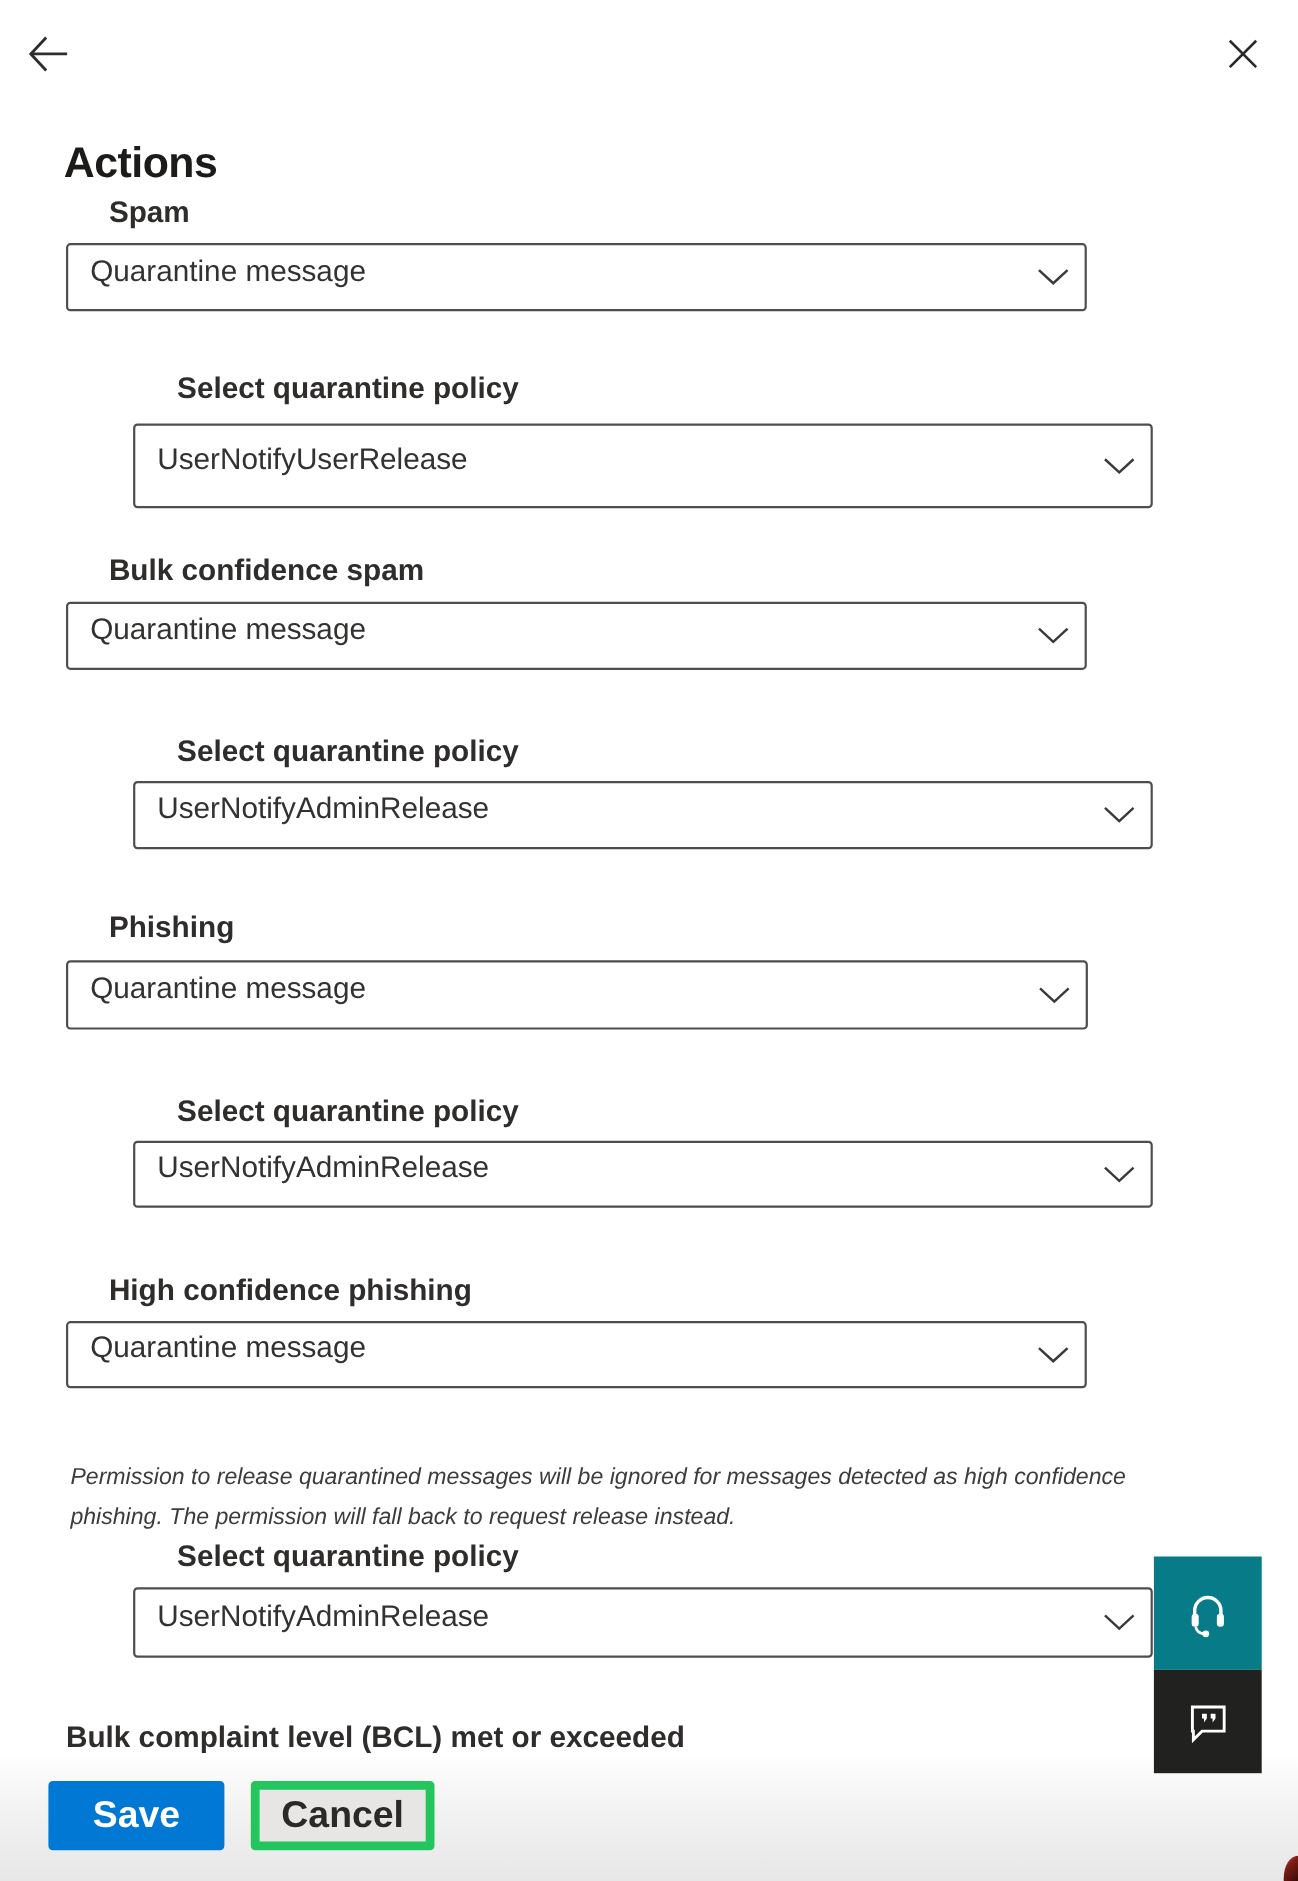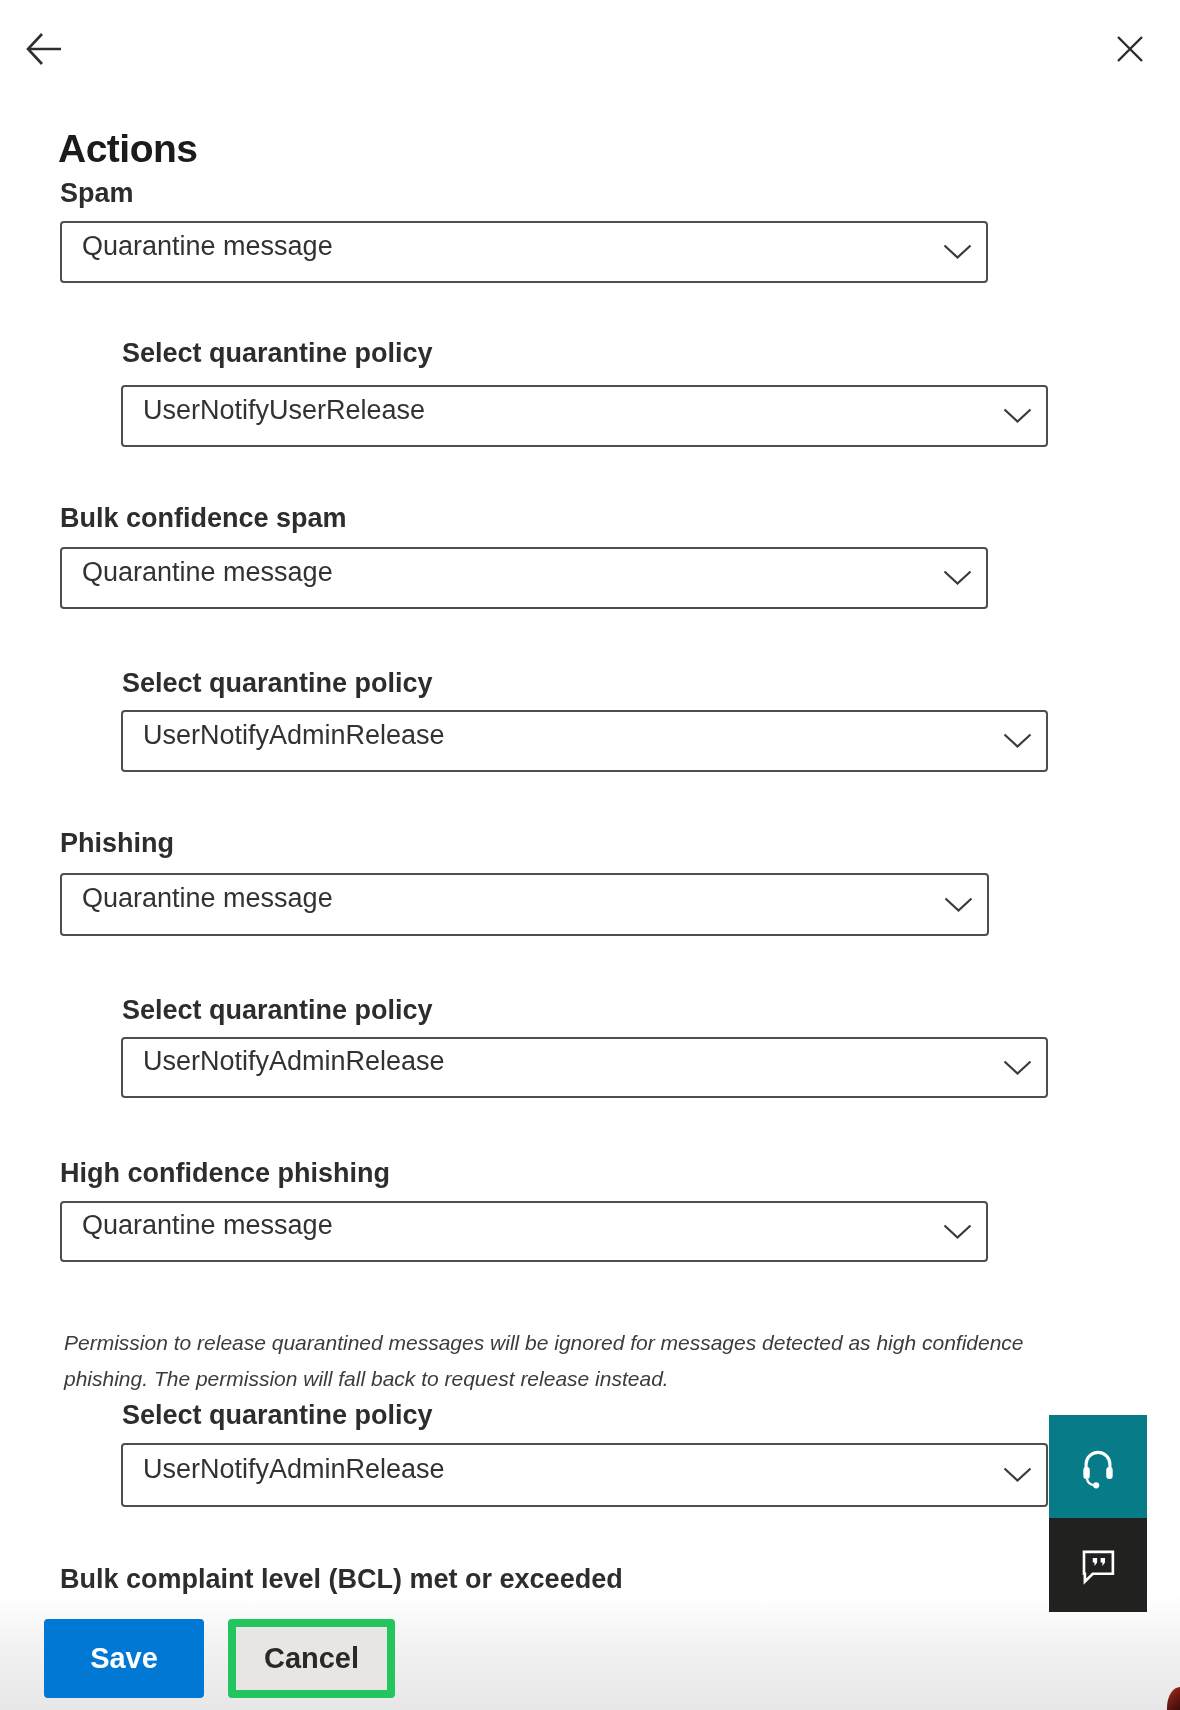--- a/index.html
+++ b/index.html
@@ -11,21 +11,21 @@
   .nav-btn{position:absolute;background:none;border:none;padding:0;cursor:pointer;line-height:0;}
   .back-btn{left:24px;top:30px;width:40px;height:38px;}
   .close-btn{left:1112px;top:31px;width:36px;height:36px;}
 
   
   .page-title{
     position:absolute;left:58px;top:100px;font-size:39px;font-weight:700;color:#1c1b1a;line-height:46px;letter-spacing:-0.5px;
   }
 
   
-  .field-label{position:absolute;font-size:27px;font-weight:600;color:#2e2d2c;line-height:31px;white-space:nowrap;}
+  .field-label{position:absolute;font-size:27px;font-weight:600;color:#2e2d2c;line-height:31px;white-space:nowrap;margin-left:39px;}
 
   
   .combobox{
     position:absolute;display:flex;align-items:center;box-sizing:border-box;
     border:2px solid #4f4e4c;border-radius:4px;background:#fff;padding:0 46px 12px 20px;cursor:pointer;
   }
   .combobox .cb-text{font-size:27px;color:#333231;font-weight:400;white-space:nowrap;overflow:hidden;}
   .combobox .chevron{position:absolute;right:14px;top:50%;transform:translateY(-50%);line-height:0;}
 
   
@@ -39,22 +39,22 @@
     position:absolute;left:60px;top:1563px;height:31px;overflow:hidden;
     font-size:27px;font-weight:600;color:#2e2d2c;line-height:32px;white-space:nowrap;
   }
 
   
   .footer{
     position:absolute;left:0;top:1594px;width:1180px;height:116px;
     background:linear-gradient(180deg,rgba(255,255,255,0.98) 0%,#f3f2f2 45%,#e8e7e7 100%);
   }
   .btn{
-    position:absolute;top:1619px;height:79px;box-sizing:border-box;border-radius:4px;
-    font-family:inherit;font-size:29px;font-weight:600;cursor:pointer;
+    position:absolute;top:1619px;height:63px;box-sizing:border-box;border-radius:4px;
+    font-family:inherit;font-size:34px;font-weight:600;cursor:pointer;
     display:flex;align-items:center;justify-content:center;
   }
   .btn-save{left:44px;width:160px;background:var(--accent,#0078d4);border:2px solid var(--accent,#0078d4);color:#fff;}
   .btn-cancel{left:228px;width:167px;background:#e7e6e5;border:8px solid #22c55e;color:#2a2928;}
 
   
   .side-widget{position:absolute;left:1049px;top:1415px;width:98px;}
   .widget-btn{width:98px;border:none;padding:0;display:flex;align-items:center;justify-content:center;cursor:pointer;line-height:0;}
   .widget-help{height:103px;background:var(--helpTeal,#077b87);}
   .widget-feedback{height:94px;background:var(--feedbackDark,#212120);}
@@ -92,21 +92,21 @@
 
   <div class="field-label" style="left:60px;top:178px">Spam</div>
   <div class="combobox" style="left:60px;top:221px;width:928px;height:62px">
     <span class="cb-text">Quarantine message</span>
     <span class="chevron"><svg width="29" height="16" viewBox="0 0 29 16">
           <path d="M1.5 1.5 L14.5 13.5 L27.5 1.5" stroke="#3b3a39" stroke-width="2.2" fill="none"></path>
         </svg></span>
   </div>
 
   <div class="field-label" style="left:122px;top:338px">Select quarantine policy</div>
-  <div class="combobox" style="left:121px;top:385px;width:927px;height:62px">
+  <div class="combobox" style="left:121px;top:385px;width:927px;height:77px">
     <span class="cb-text">UserNotifyUserRelease</span>
     <span class="chevron"><svg width="29" height="16" viewBox="0 0 29 16">
           <path d="M1.5 1.5 L14.5 13.5 L27.5 1.5" stroke="#3b3a39" stroke-width="2.2" fill="none"></path>
         </svg></span>
   </div>
 
   <div class="field-label" style="left:60px;top:503px">Bulk confidence spam</div>
   <div class="combobox" style="left:60px;top:547px;width:928px;height:62px">
     <span class="cb-text">Quarantine message</span>
     <span class="chevron"><svg width="29" height="16" viewBox="0 0 29 16">

